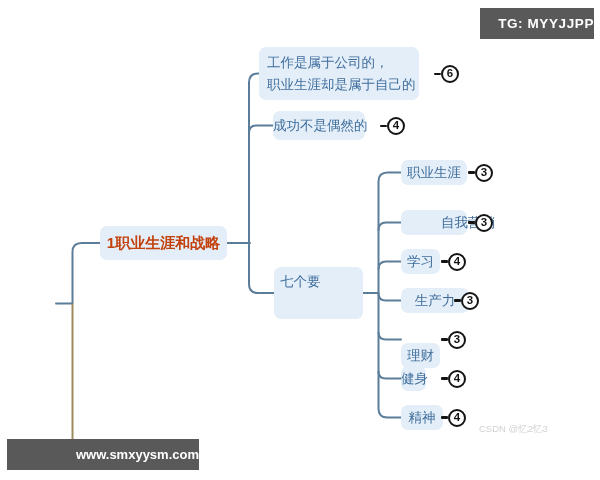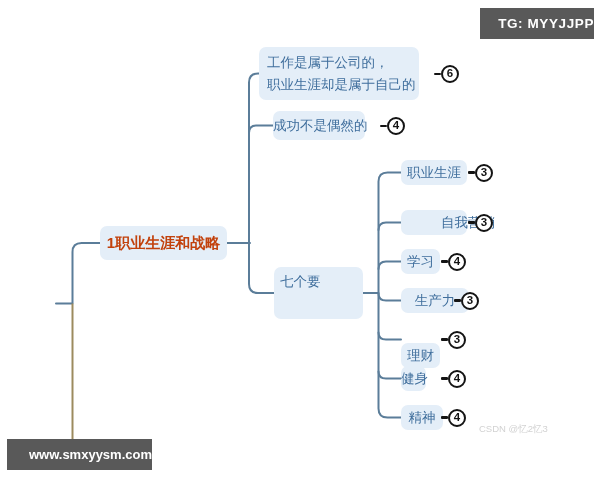--- a/index.html
+++ b/index.html
@@ -46,21 +46,21 @@
   .b-l5{left:441px;top:330.5px;}
   .b-l6{left:441px;top:369.5px;}
   .b-l7{left:441px;top:408.5px;}
 
   
   .dark-badge{position:absolute;background:#595959;color:#ffffff;font-weight:bold;
               text-align:right;font-family:"Liberation Sans",sans-serif;}
   .tg-badge{left:480px;top:8px;width:114px;height:31px;line-height:31px;
             font-size:13.5px;letter-spacing:0.6px;}
   .site-badge{left:7px;top:439px;width:145px;height:31px;line-height:31px;
-              font-size:13px;}
+              font-size:13px;padding-left:47px;}
 
   
   .csdn{position:absolute;left:479px;top:423px;font-size:9.5px;color:#d2d2d2;
         font-family:"Liberation Sans",sans-serif;white-space:nowrap;}
 </style>
 </head>
 <body>
 
 <div id="stage">
 

